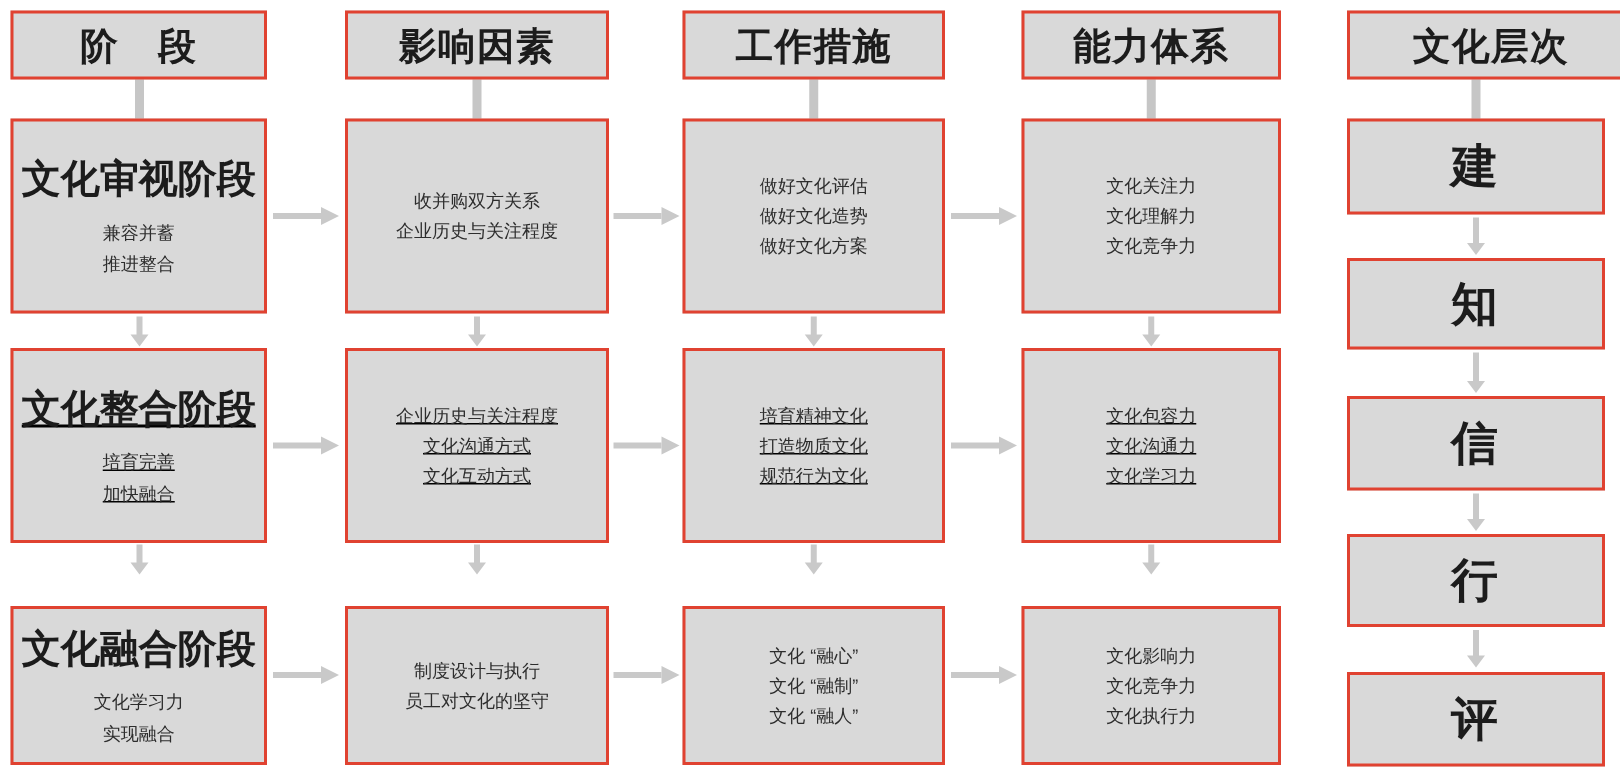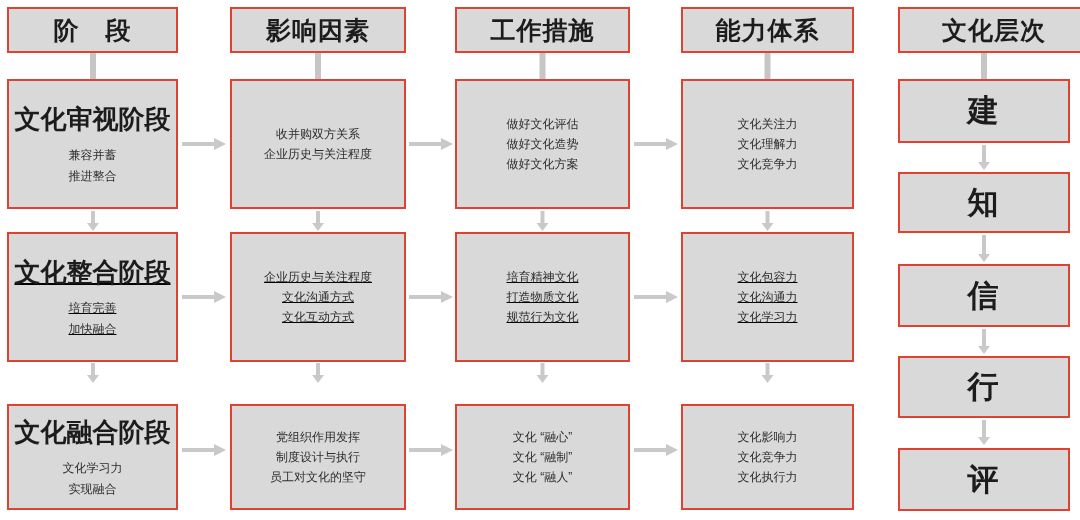--- a/index.html
+++ b/index.html
@@ -189,21 +189,20 @@
   <div class="box c2 r1">
     <div class="box-line">收并购双方关系</div>
     <div class="box-line">企业历史与关注程度</div>
   </div>
   <div class="box c2 r2">
     <div class="box-line">企业历史与关注程度</div>
     <div class="box-line">文化沟通方式</div>
     <div class="box-line">文化互动方式</div>
   </div>
   <div class="box c2 r3">
-    <div class="box-line">党组织作用发挥</div>
     <div class="box-line">制度设计与执行</div>
     <div class="box-line">员工对文化的坚守</div>
   </div>
 
   <div class="box c3 r1">
     <div class="box-line">做好文化评估</div>
     <div class="box-line">做好文化造势</div>
     <div class="box-line">做好文化方案</div>
   </div>
   <div class="box c3 r2">

